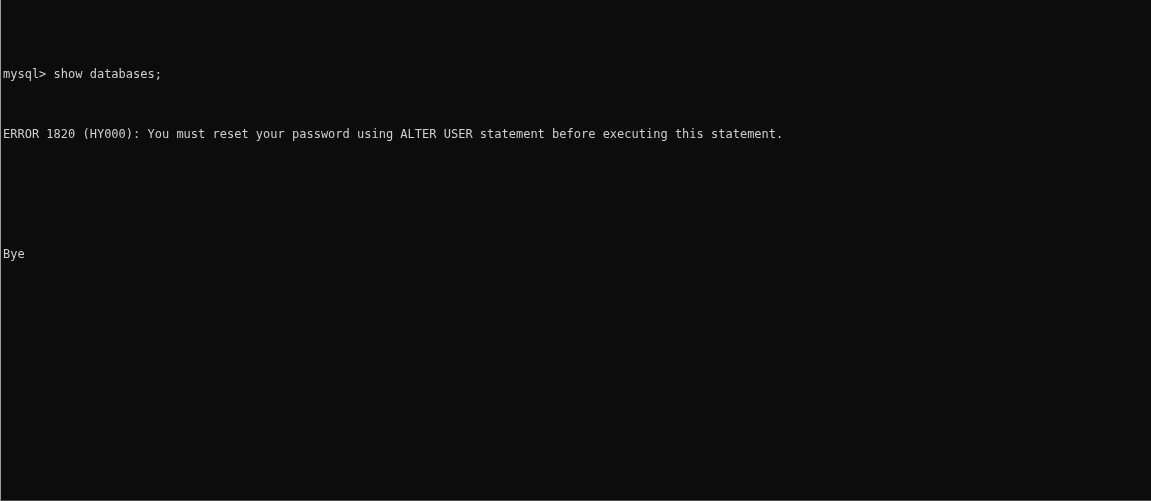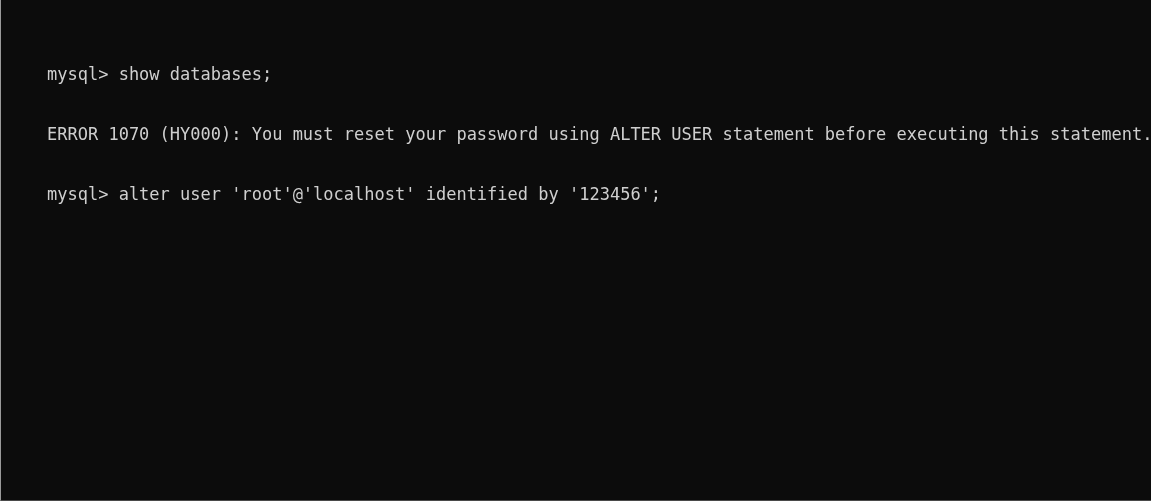--- a/index.html
+++ b/index.html
@@ -18,47 +18,46 @@
     box-sizing: border-box;
     overflow: hidden;
   }
   #terminal-screen {
     position: absolute;
     left: 2px;
     top: 4px;
     right: 0;
     bottom: 0;
     font-family: "DejaVu Sans Mono", "Liberation Mono", monospace;
-    font-size: 17px;
+    font-size: 12px;
     line-height: 20px;
     letter-spacing: 0px;
     color: #cfcfcf;
     white-space: pre;
-    margin-left: 44px;
     -webkit-font-smoothing: none;
   }
   .line {
     height: 20px;
     white-space: pre;
     display: block;
   }
   .line.blank {
     height: 20px;
   }
 </style>
 </head>
 <body>
 
 <div id="terminal-window">
   <div id="terminal-screen">
 
     <span class="line">mysql&gt; show databases;</span>
-    <span class="line">ERROR 1070 (HY000): You must reset your password using ALTER USER statement before executing this statement.</span>
-    <span class="line">mysql&gt; alter user 'root'@'localhost' identified by '123456';</span>
+    <span class="line">ERROR 1820 (HY000): You must reset your password using ALTER USER statement before executing this statement.</span>
     <span class="line blank"></span>
+    <span class="line">Bye</span>
     <span class="line blank"></span>
     
     
     
     
     
     
     
     
     

